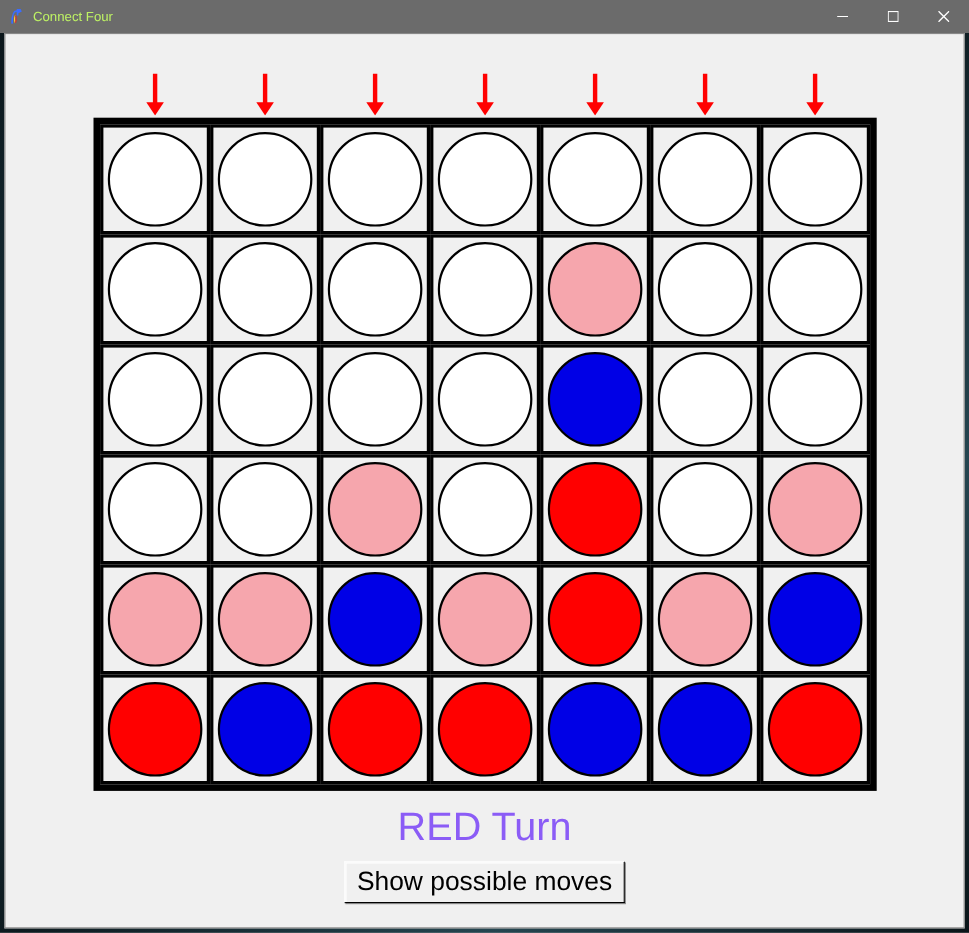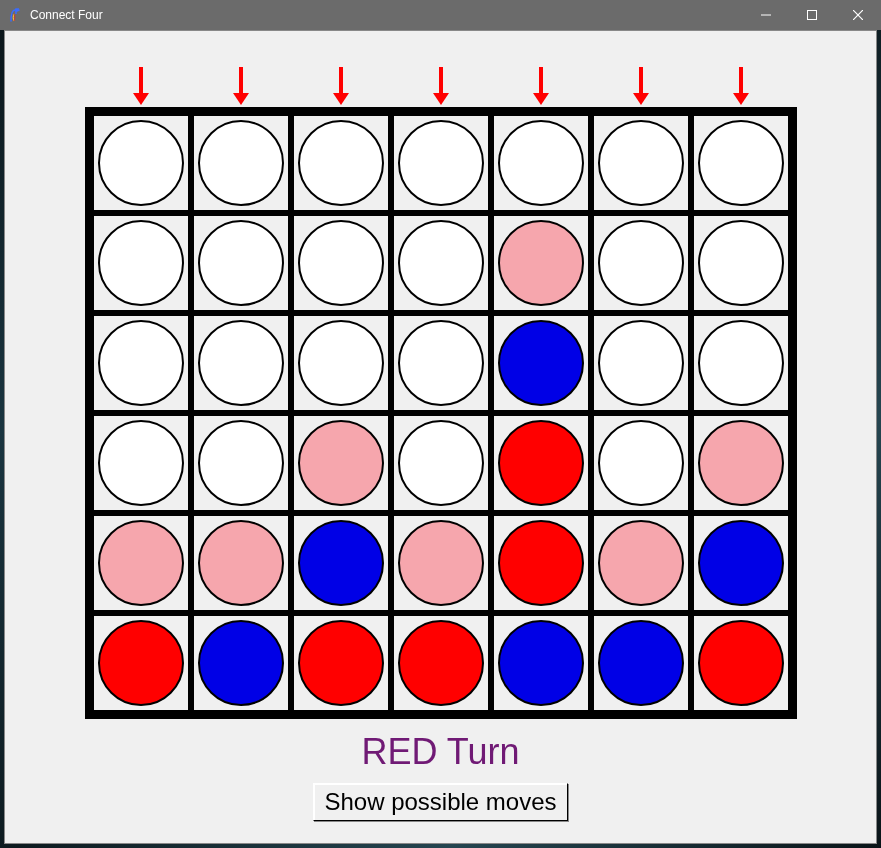--- a/index.html
+++ b/index.html
@@ -8,21 +8,21 @@
     height: 848px;
     background: linear-gradient(135deg, #0a1418 0%, #1a3540 25%, #0d1a1f 50%, #254550 75%, #0a1418 100%);
     font-family: Arial, Helvetica, sans-serif;
     overflow: hidden;
   }
   .titlebar {
     height: 30px;
     background: #6b6b6b;
     display: flex;
     align-items: center;
-    color: #ffffff;
+    color: #bef264;
     font-size: 12px;
     user-select: none;
   }
   .titlebar .app-icon {
     width: 16px;
     height: 16px;
     margin: 0 6px 0 8px;
     display: inline-block;
   }
   .titlebar .app-icon svg { display:block; }
@@ -86,21 +86,21 @@
     border-radius: 50%;
     border: 2px solid #000;
   }
   .disc.empty { background: #fff; }
   .disc.red { background: #ff0000; }
   .disc.blue { background: #0000e6; }
   .disc.pink { background: #f6a6ad; }
   .turn-label {
     margin-top: 12px;
     font-size: 36px;
-    color: #701a75;
+    color: #8b5cf6;
     font-weight: normal;
   }
   .moves-btn {
     margin-top: 10px;
     padding: 4px 10px;
     font-size: 24px;
     background: #f0f0f0;
     border: 1px solid #000;
     border-top-color: #fff;
     border-left-color: #fff;

